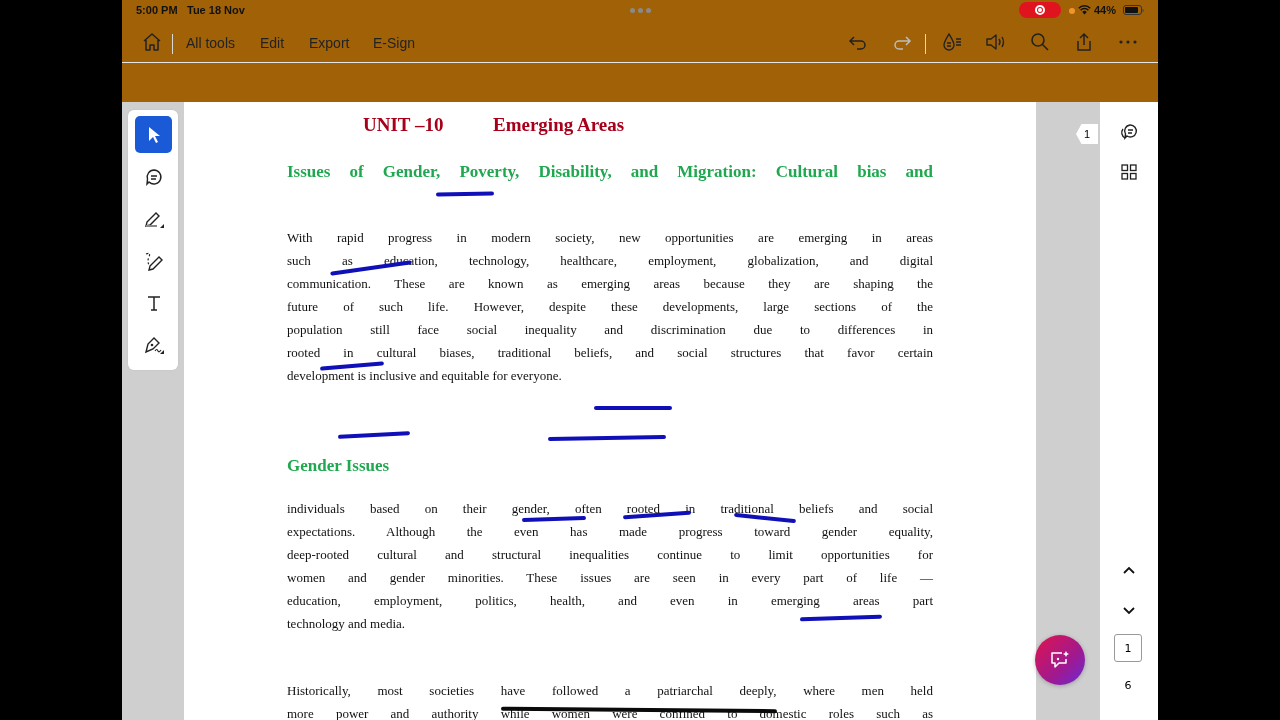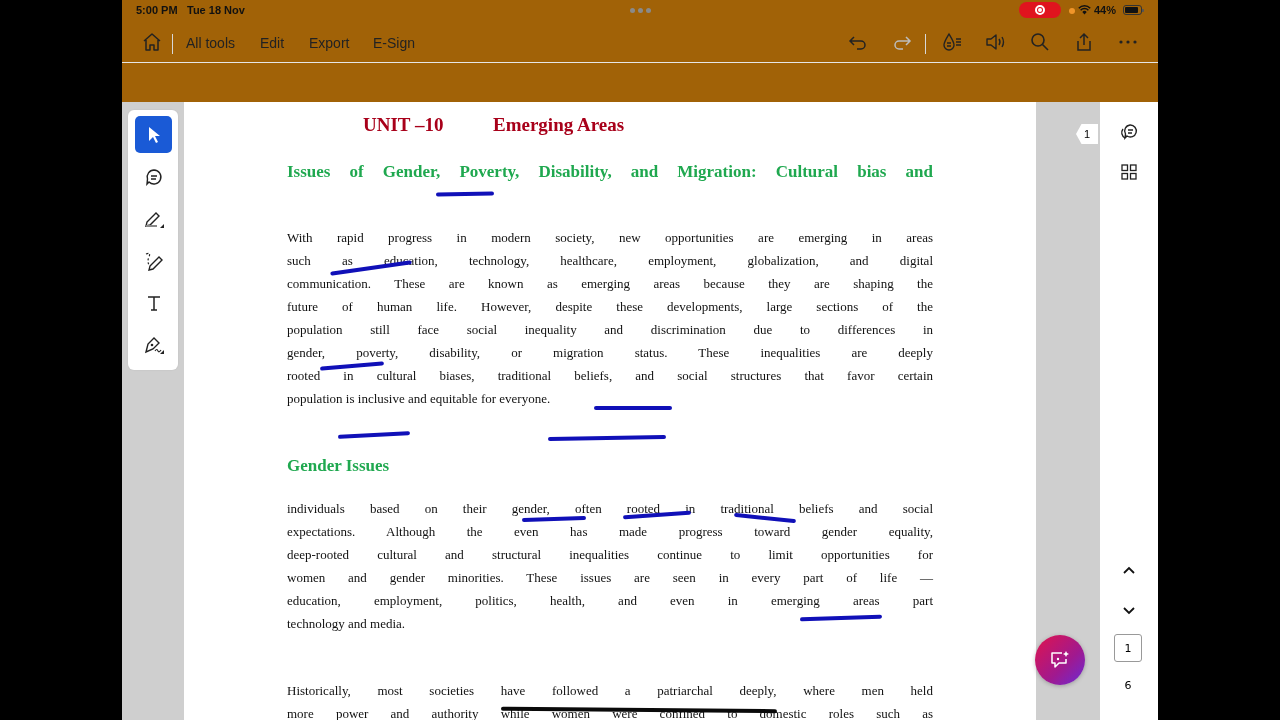--- a/index.html
+++ b/index.html
@@ -196,25 +196,24 @@
       <span class="unit" style="left:309px">Emerging Areas</span>
 
       <div class="h-green" style="top:58px;width:646px;">
         <span style="display:block;text-align:justify;text-align-last:justify;white-space:nowrap">Issues of Gender, Poverty, Disability, and Migration: Cultural bias and</span>
       </div>
 
       <div class="para" style="top:124px">
         <span class="ln">With rapid progress in modern society, new opportunities are emerging in areas</span>
         <span class="ln">such as education, technology, healthcare, employment, globalization, and digital</span>
         <span class="ln">communication. These are known as emerging areas because they are shaping the</span>
-        <span class="ln">future of human life. However, despite these developments, large sections of the</span>
+        <span class="ln">future of such life. However, despite these developments, large sections of the</span>
         <span class="ln">population still face social inequality and discrimination due to differences in</span>
-        <span class="ln">gender, poverty, disability, or migration status. These inequalities are deeply</span>
         <span class="ln">rooted in cultural biases, traditional beliefs, and social structures that favor certain</span>
-        <span class="ln last">population is inclusive and equitable for everyone.</span>
+        <span class="ln last">development is inclusive and equitable for everyone.</span>
       </div>
 
       <div class="h-green" style="top:352px">Gender Issues</div>
 
       <div class="para" style="top:395px">
         <span class="ln">individuals based on their gender, often rooted in traditional beliefs and social</span>
         <span class="ln">expectations. Although the even has made progress toward gender equality,</span>
         <span class="ln">deep-rooted cultural and structural inequalities continue to limit opportunities for</span>
         <span class="ln">women and gender minorities. These issues are seen in every part of life —</span>
         <span class="ln">education, employment, politics, health, and even in emerging areas part</span>

